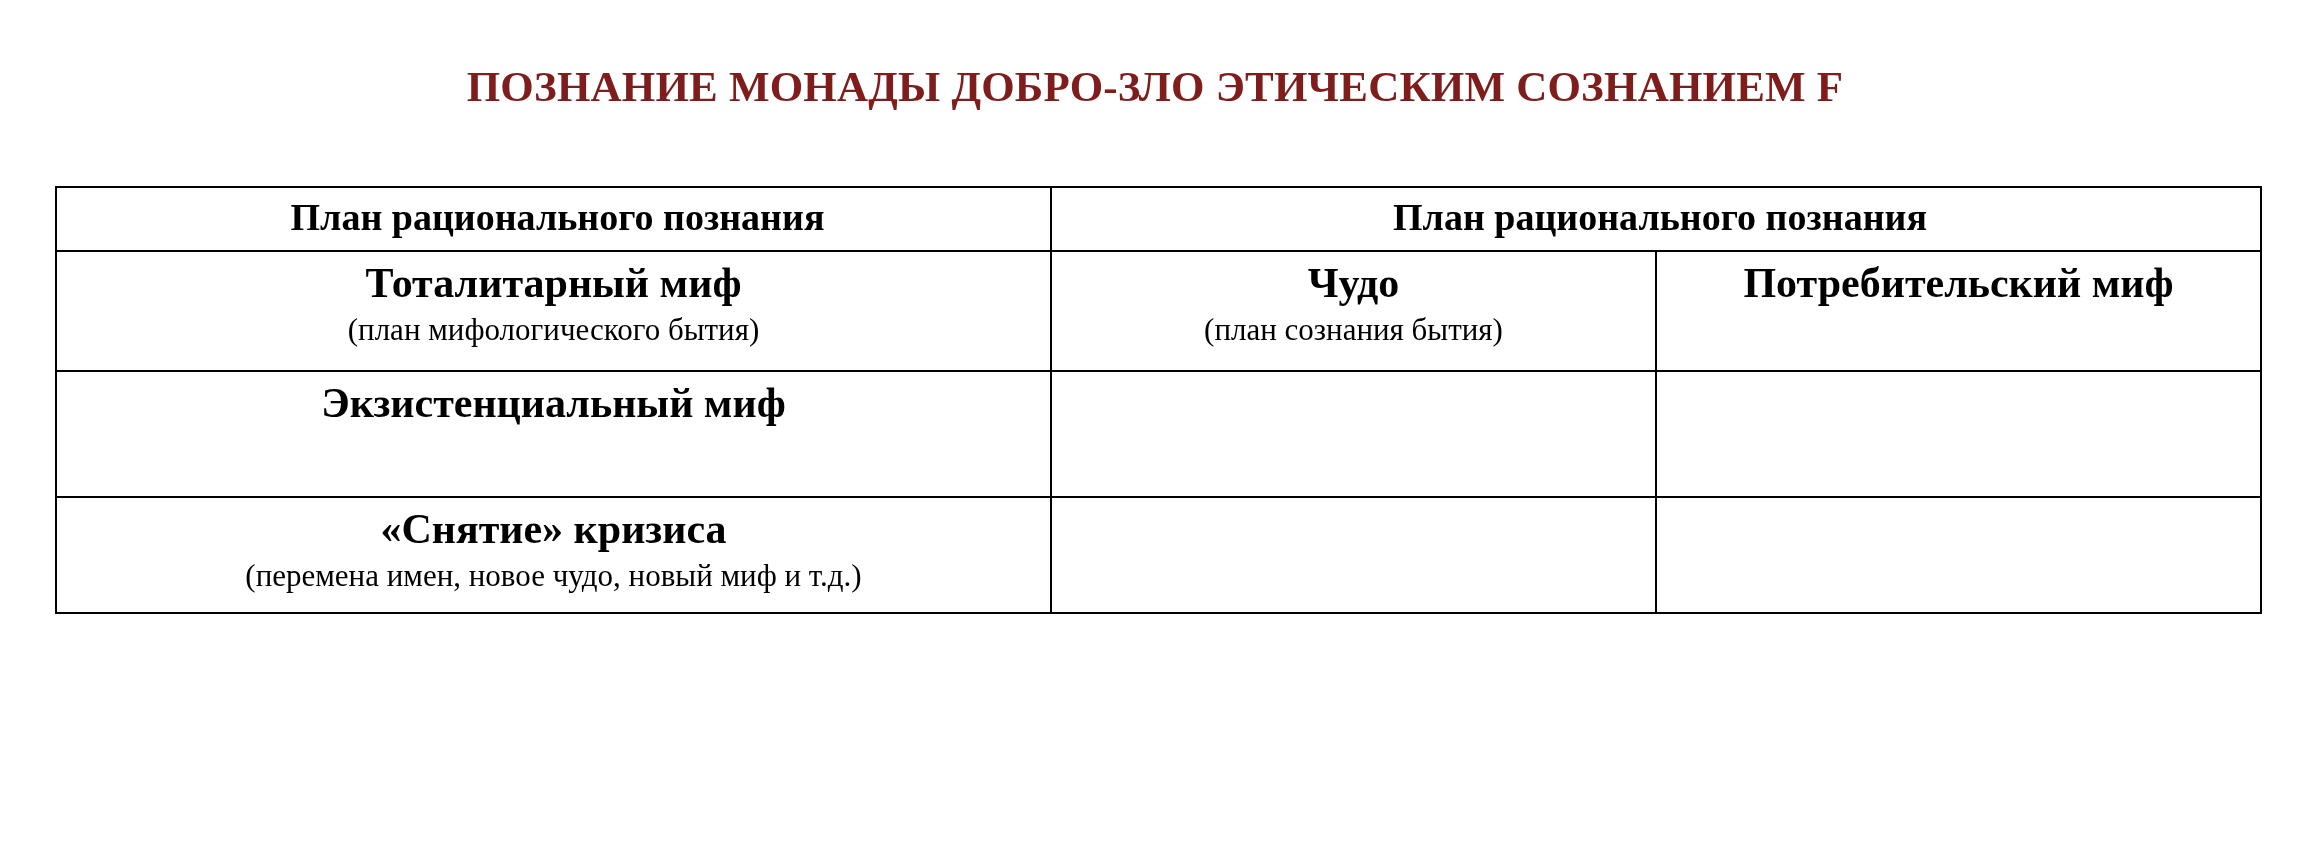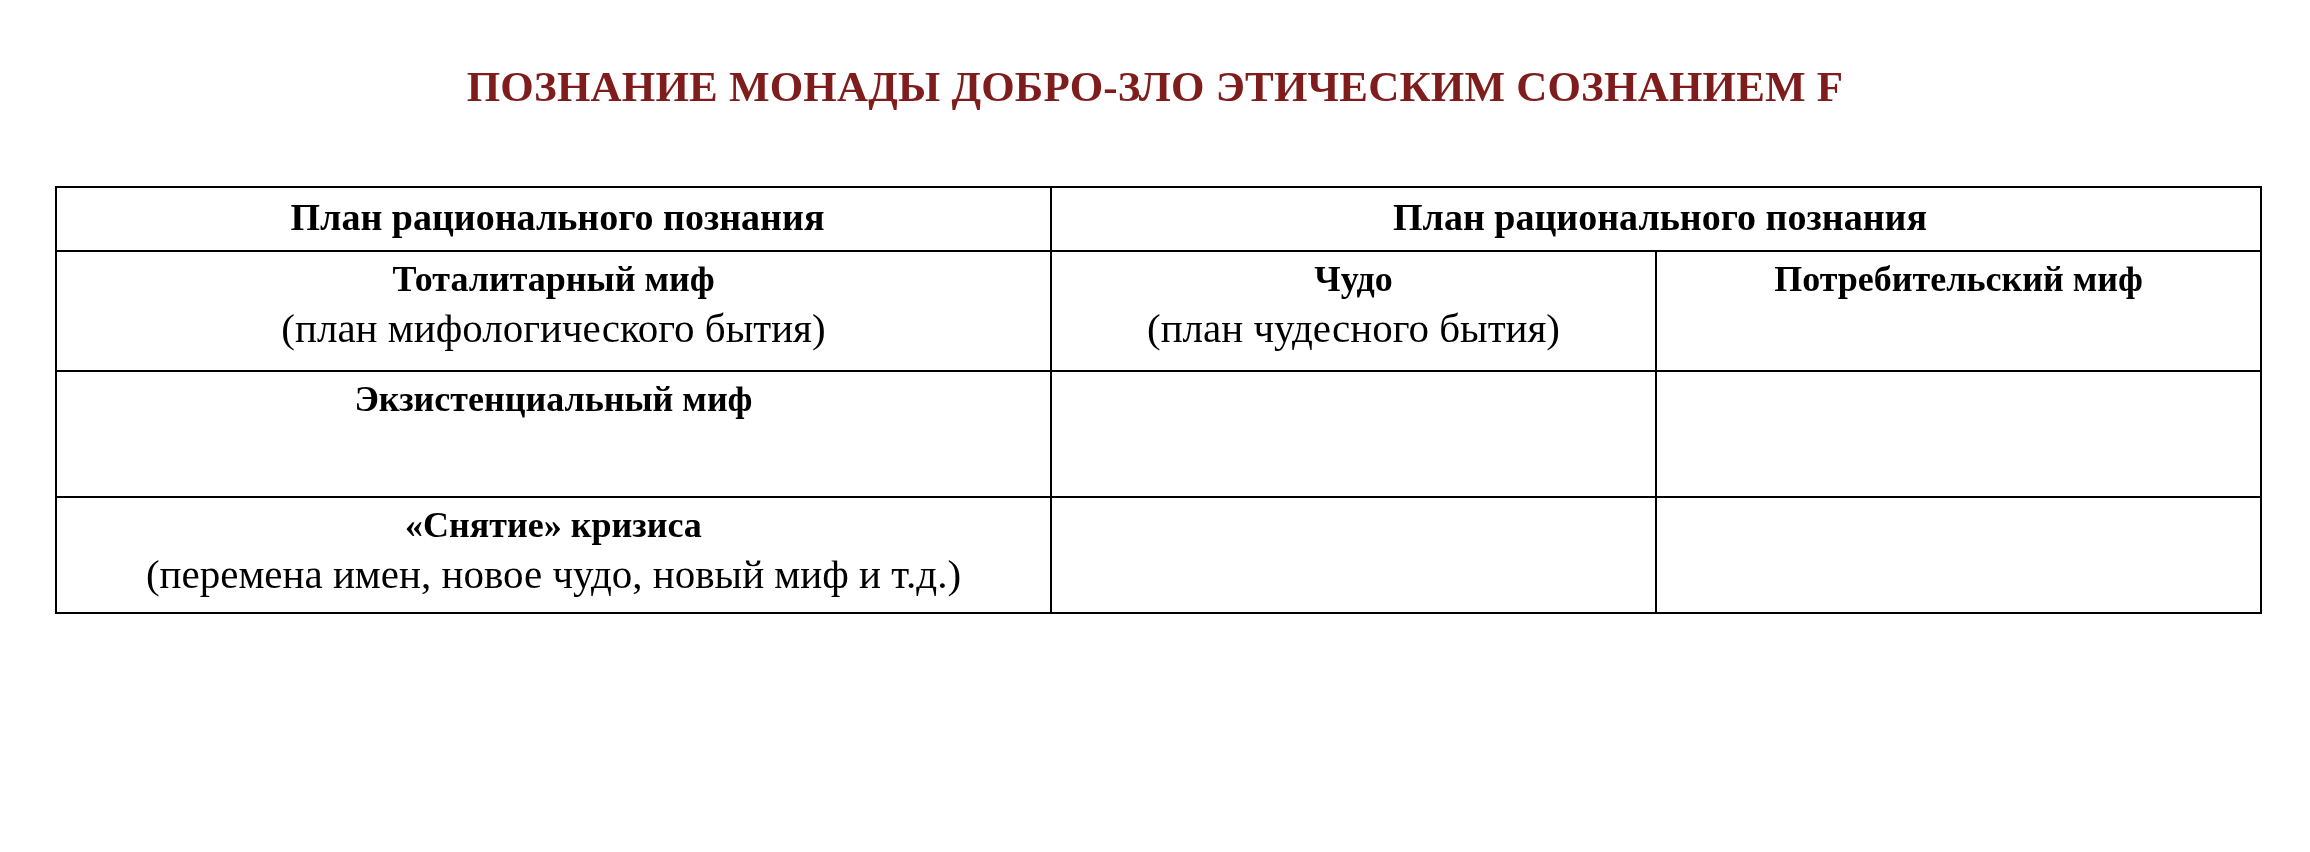--- a/index.html
+++ b/index.html
@@ -49,27 +49,27 @@
     border: 2px solid #000000;
     vertical-align: top;
     padding: 0;
   }
   .cell-inner {
     padding: 7px 10px 10px 10px;
     text-align: center;
   }
   .line-main {
     font-weight: bold;
-    font-size: 36px;
+    font-size: 42px;
     line-height: 1.15;
     white-space: nowrap;
   }
   .line-sub {
     font-weight: normal;
-    font-size: 41px;
+    font-size: 31px;
     line-height: 1.2;
     margin-top: 4px;
     white-space: nowrap;
   }
   .col-a { width: 995px; }
   .col-b { width: 605px; }
   .col-c { width: 605px; }
   .row-h td { height: 62px; }
   .h-plan {
     font-weight: bold;
@@ -113,21 +113,21 @@
         <tr class="r2">
           <td>
             <div class="cell-inner">
               <div class="line-main">Тоталитарный миф</div>
               <div class="line-sub">(план мифологического  бытия)</div>
             </div>
           </td>
           <td>
             <div class="cell-inner">
               <div class="line-main">Чудо</div>
-              <div class="line-sub">(план чудесного бытия)</div>
+              <div class="line-sub">(план сознания бытия)</div>
             </div>
           </td>
           <td>
             <div class="cell-inner">
               <div class="line-main">Потребительский миф</div>
             </div>
           </td>
         </tr>
 
 

